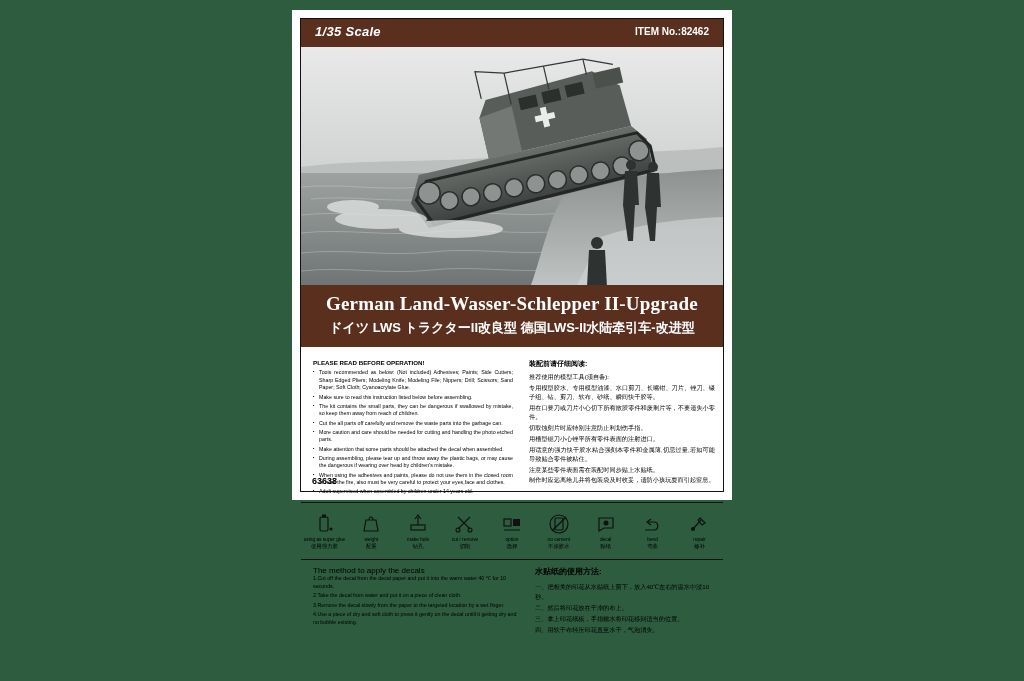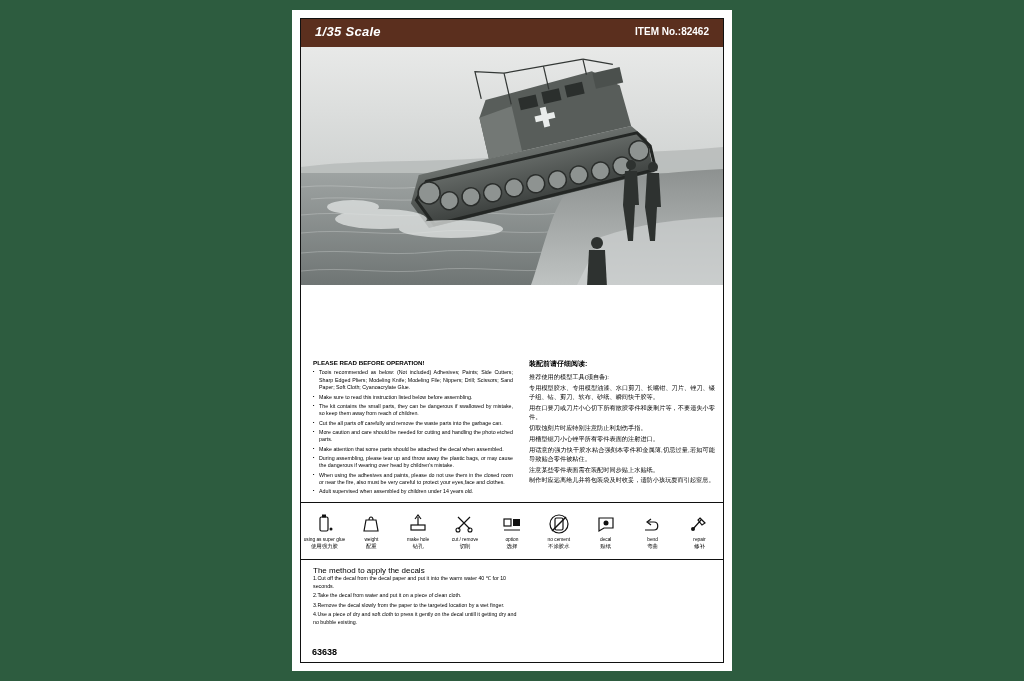--- a/index.html
+++ b/index.html
@@ -3,21 +3,21 @@
 <meta charset="utf-8">
 <style>
   html,body{margin:0;padding:0;}
   body{
     width:1024px;height:681px;
     background:#2d5c3f;
     font-family:"Liberation Sans", sans-serif;
     overflow:hidden;
   }
   .page{
-    position:absolute;left:292px;top:10px;width:440px;height:661px;
+    position:absolute;left:292px;top:10px;width:440px;height:490px;
     background:#ffffff;
     box-sizing:border-box;
   }
   .inner-border{
     position:absolute;left:8px;top:8px;right:8px;bottom:8px;
     border:1px solid #111;
   }
   
   .header{
     position:absolute;left:9px;top:9px;width:422px;height:28px;
@@ -217,20 +217,24 @@
       </g>
 
       <g fill="#e3e6e5" opacity="0.75">
         <ellipse cx="80" cy="172" rx="46" ry="10"></ellipse>
         <ellipse cx="150" cy="182" rx="52" ry="9"></ellipse>
         <ellipse cx="52" cy="160" rx="26" ry="7"></ellipse>
       </g>
     </svg>
   </div>
 
+  <div class="titleband">
+    <div class="t1">German Land-Wasser-Schlepper II-Upgrade</div>
+    <div class="t2">ドイツ LWS トラクターII改良型  德国LWS-II水陆牵引车-改进型</div>
+  </div>
 
   <div class="instr">
     <div class="col-en">
       <div class="hdr-en">PLEASE READ BEFORE OPERATION!</div>
       <ul>
         <li>Toois recommended as below:  (Not included) Adhesives; Paints; Side Cutters; Sharp Edged Pliers; Modeling Knife; Modeling File; Nippers; Drill; Scissors; Sand Paper; Soft Cloth; Cyanoacrylate Glue.</li>
         <li>Make sure to read this instruction listed below before assembling.</li>
         <li>The kit contains the small parts, they can be dangerous if swallowed by mistake, so keep them away from reach of  children.</li>
         <li>Cut the all parts off carefully and remove the waste parts into the garbage can.</li>
         <li>More caution and care should be needed for cutting and handling the photo etched parts.</li>
@@ -364,16 +368,25 @@
   <div class="decals">
     <div class="d-en">
       <div class="d-title-en">The method to apply the decals</div>
       <ol>
         <li>1.Cut off the decal from the decal paper and put it into the warm water 40 ℃ for 10 seconds.</li>
         <li>2.Take the decal from water and put it on a piece of clean cloth.</li>
         <li>3.Remove the decal slowly from the paper to the targeted location by a wet finger.</li>
         <li>4.Use a piece of dry and soft cloth to press it gently on the decal untill it  getting dry and no bubble existing.</li>
       </ol>
     </div>
+    <div class="d-cn">
+      <div class="d-title-cn">水贴纸的使用方法:</div>
+      <ol class="cn">
+        <li>一、把相关的印花从水贴纸上剪下，放入40℃左右的温水中浸10秒。</li>
+        <li>二、然后将印花放在干净的布上。</li>
+        <li>三、拿上印花纸板，手指糯水将印花移到适当的位置。</li>
+        <li>四、用软干布轻压印花直至水干，气泡消失。</li>
+      </ol>
+    </div>
   </div>
 
   <div class="footer-left">63638</div>
 </div>
 
 </body></html>

